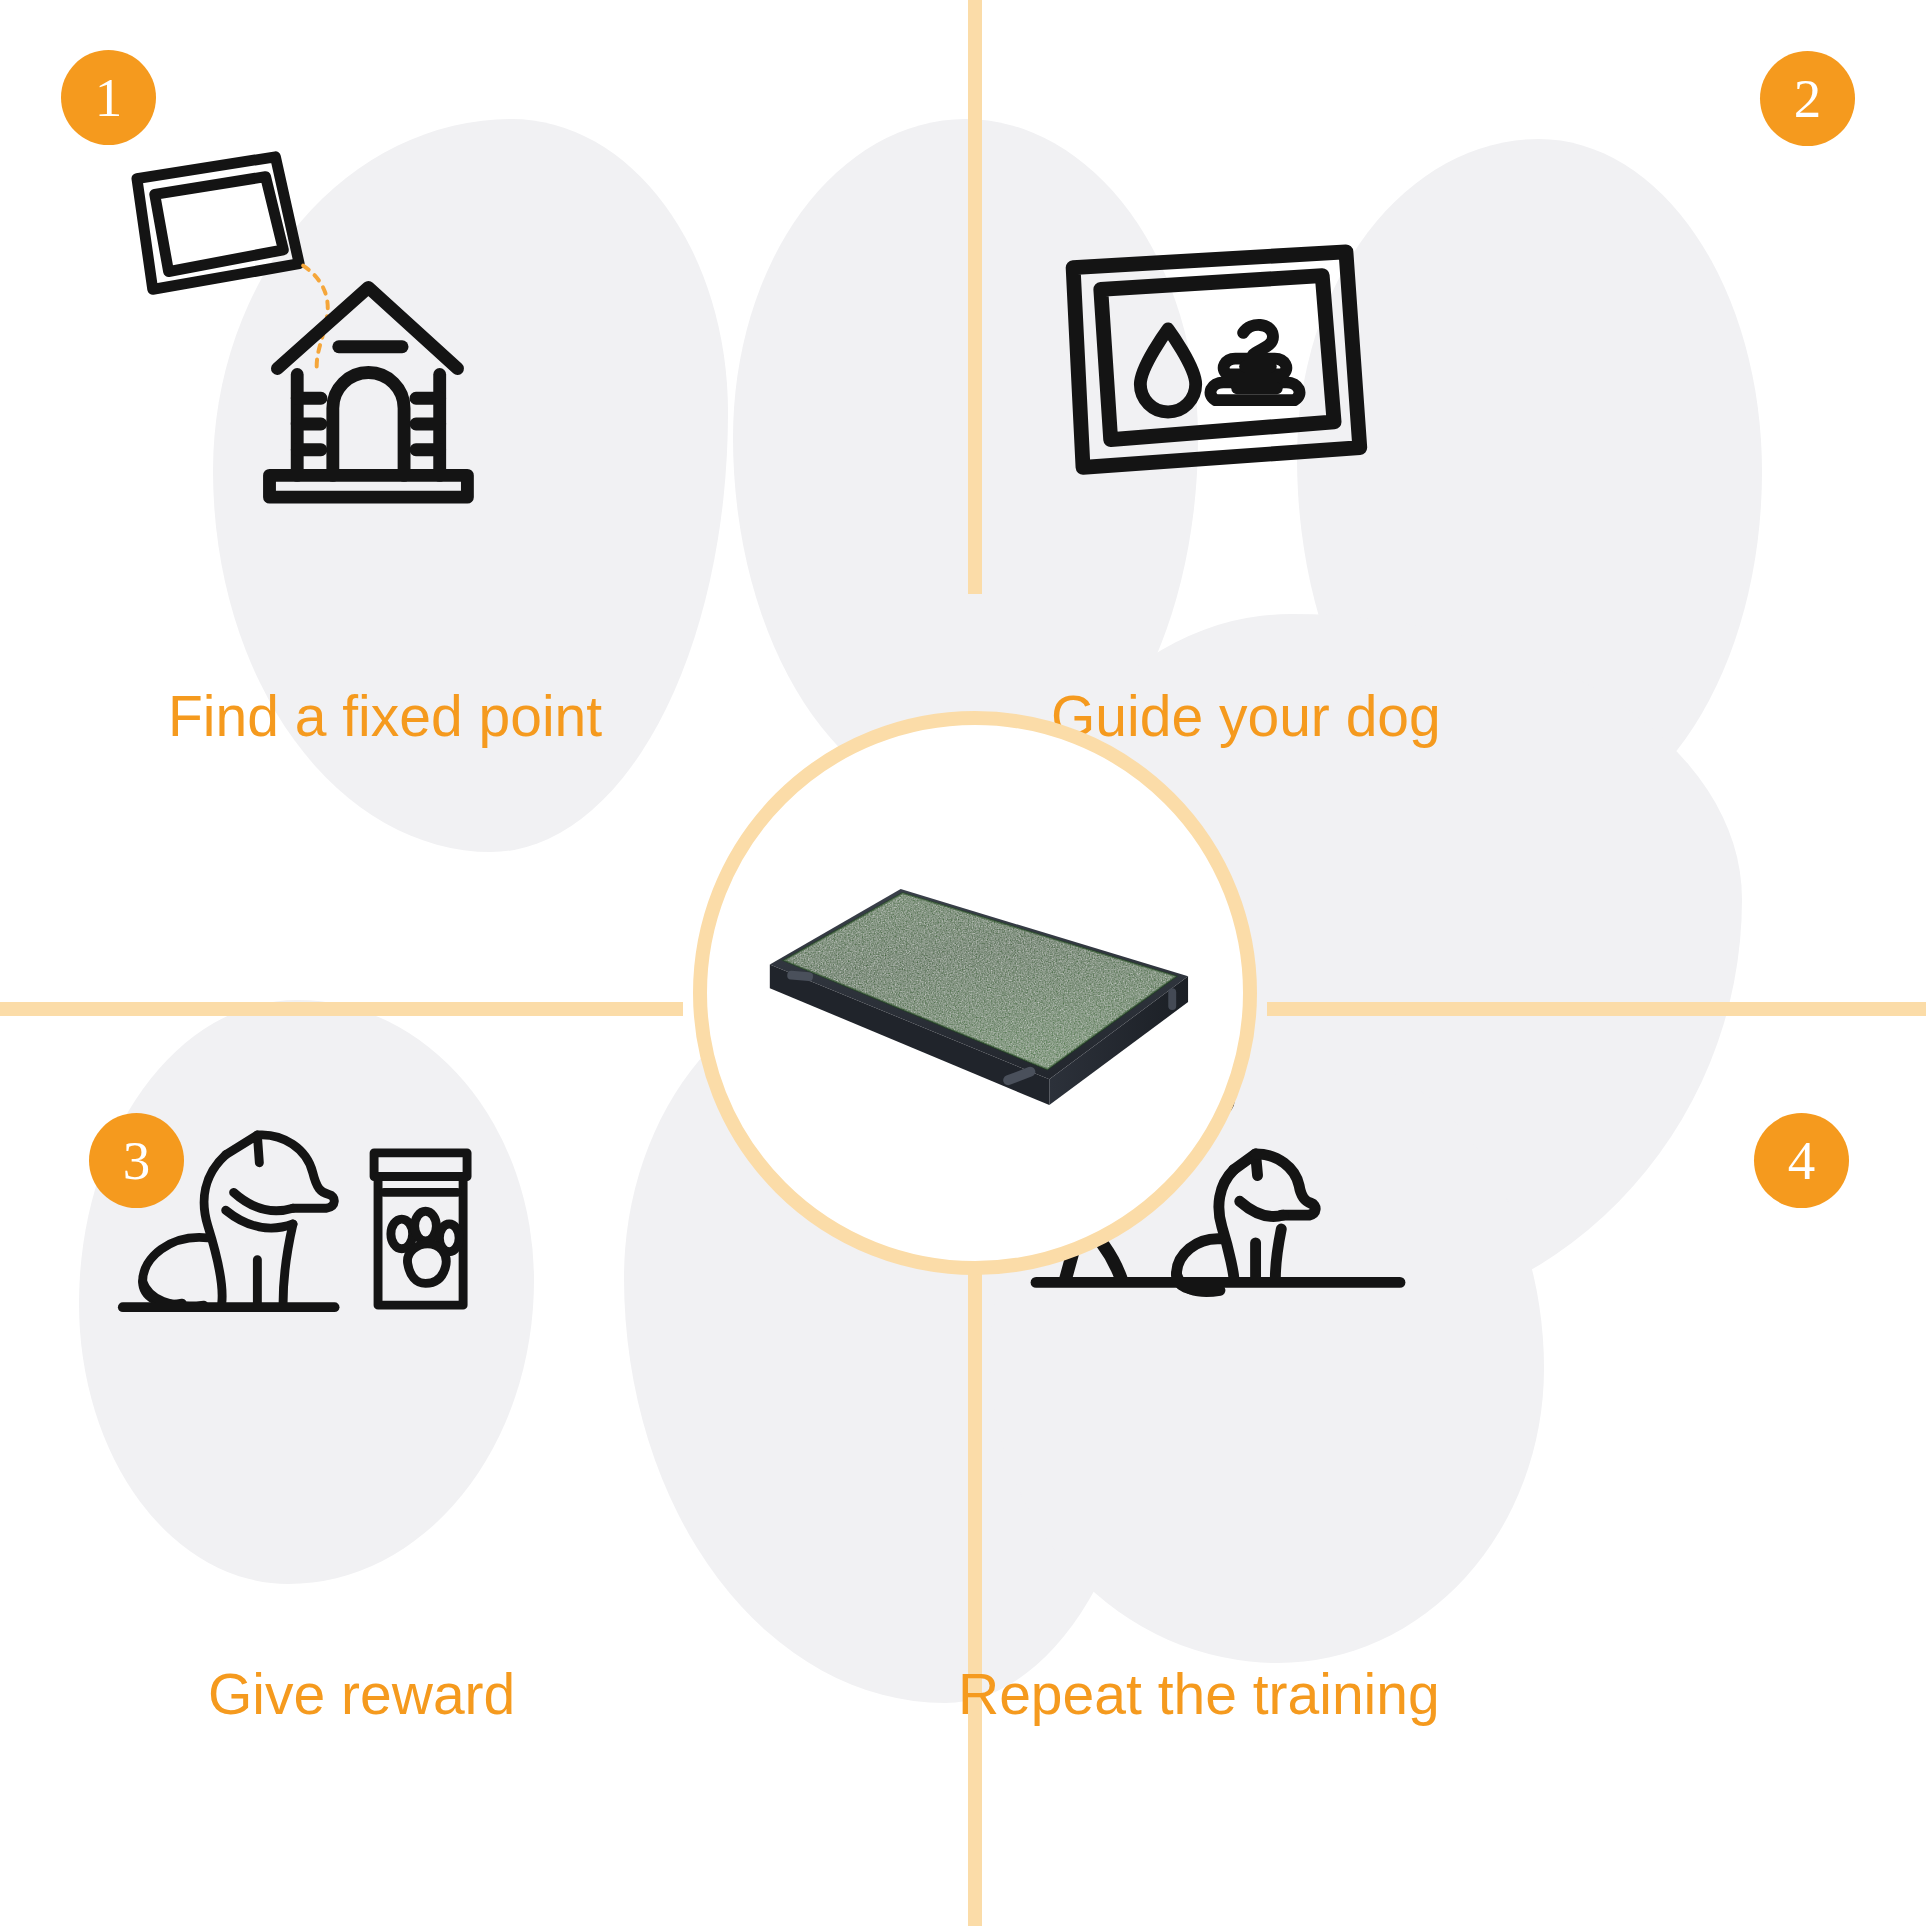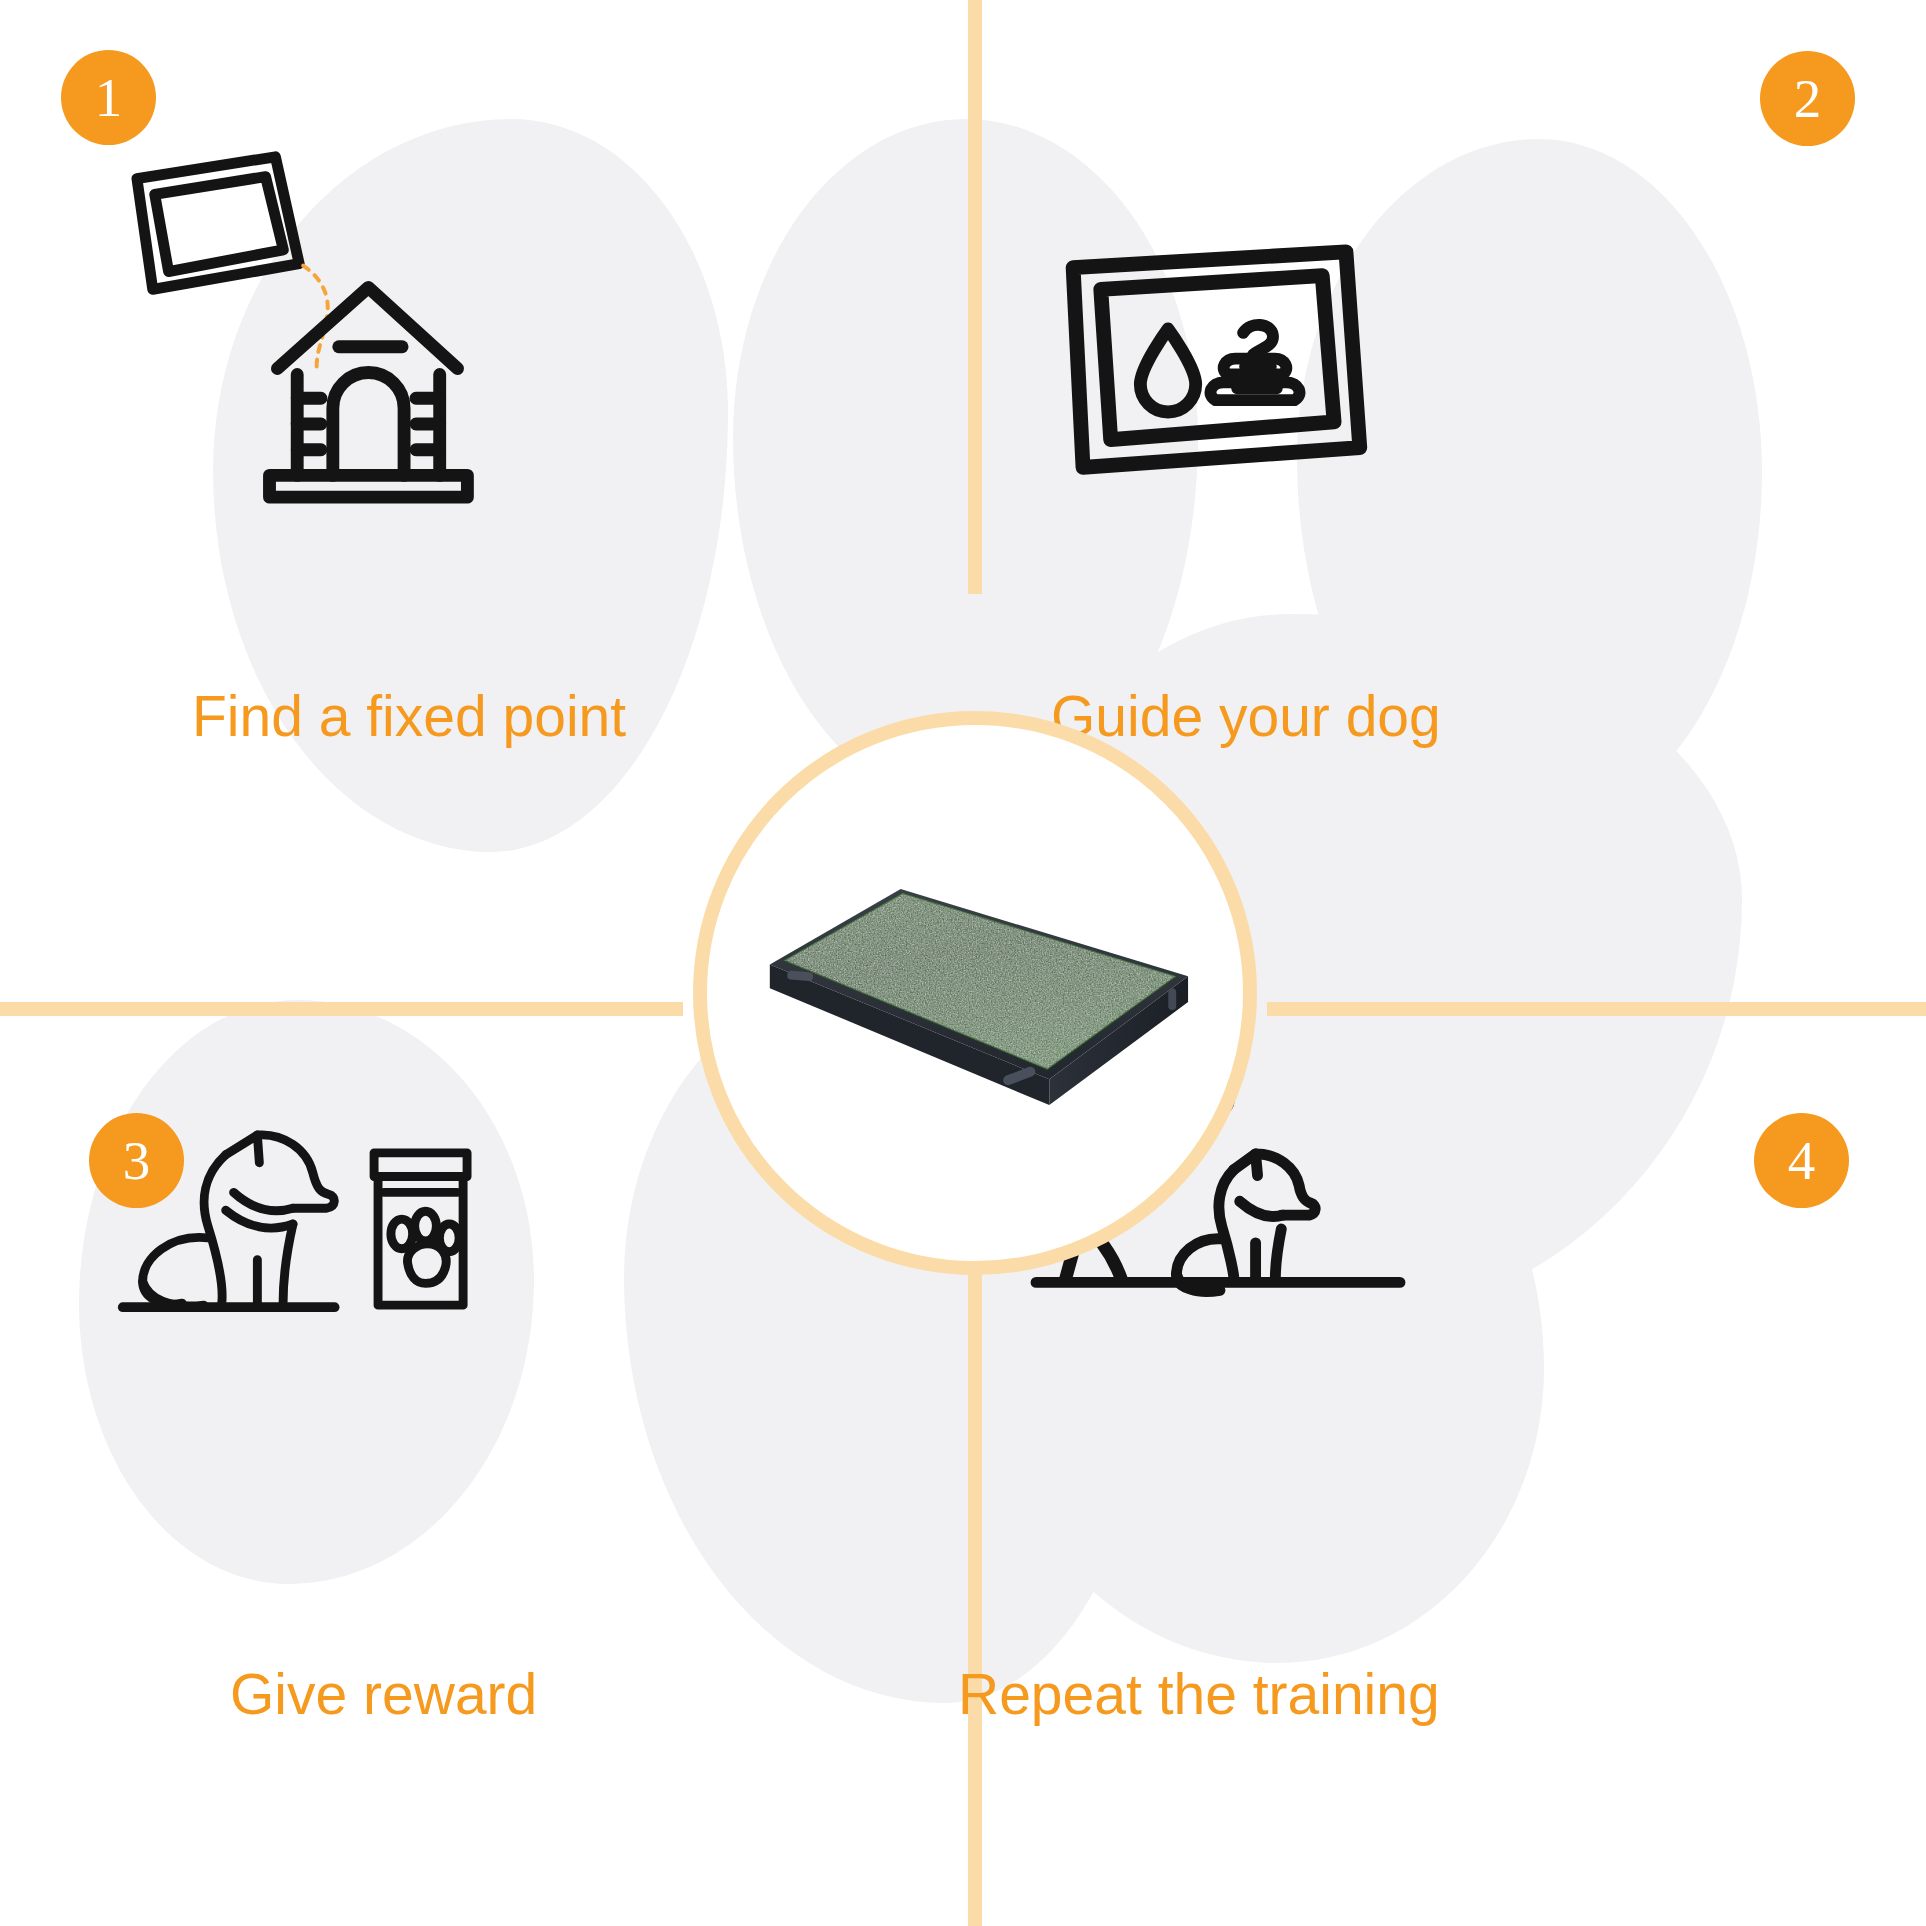--- a/index.html
+++ b/index.html
@@ -123,23 +123,23 @@
 
   
   .caption {
     position: absolute;
     color: #f59a1e;
     font-size: 57px;
     letter-spacing: 0px;
     white-space: nowrap;
     font-weight: 400;
   }
-  .caption-1 { left: 168px;  top: 683px; margin-left: 24px; }
+  .caption-1 { left: 168px;  top: 683px; }
   .caption-2 { left: 1051px; top: 683px; text-align: right; }
-  .caption-3 { left: 230px;  top: 1661px; }
+  .caption-3 { left: 208px;  top: 1661px; }
   .caption-4 { left: 958px;  top: 1661px; }
 
   
   .icon-art { position: absolute; }
   .icon-1 { left: 109px;  top: 139px;  width: 416px; height: 376px; }
   .icon-2 { left: 1049px; top: 238px;  width: 327px; height: 257px; }
   .icon-3 { left: 109px;  top: 1119px; width: 455px; height: 218px; }
   .icon-4 { left: 1030px; top: 960px;  width: 376px; height: 356px; }
 </style>
 </head>

